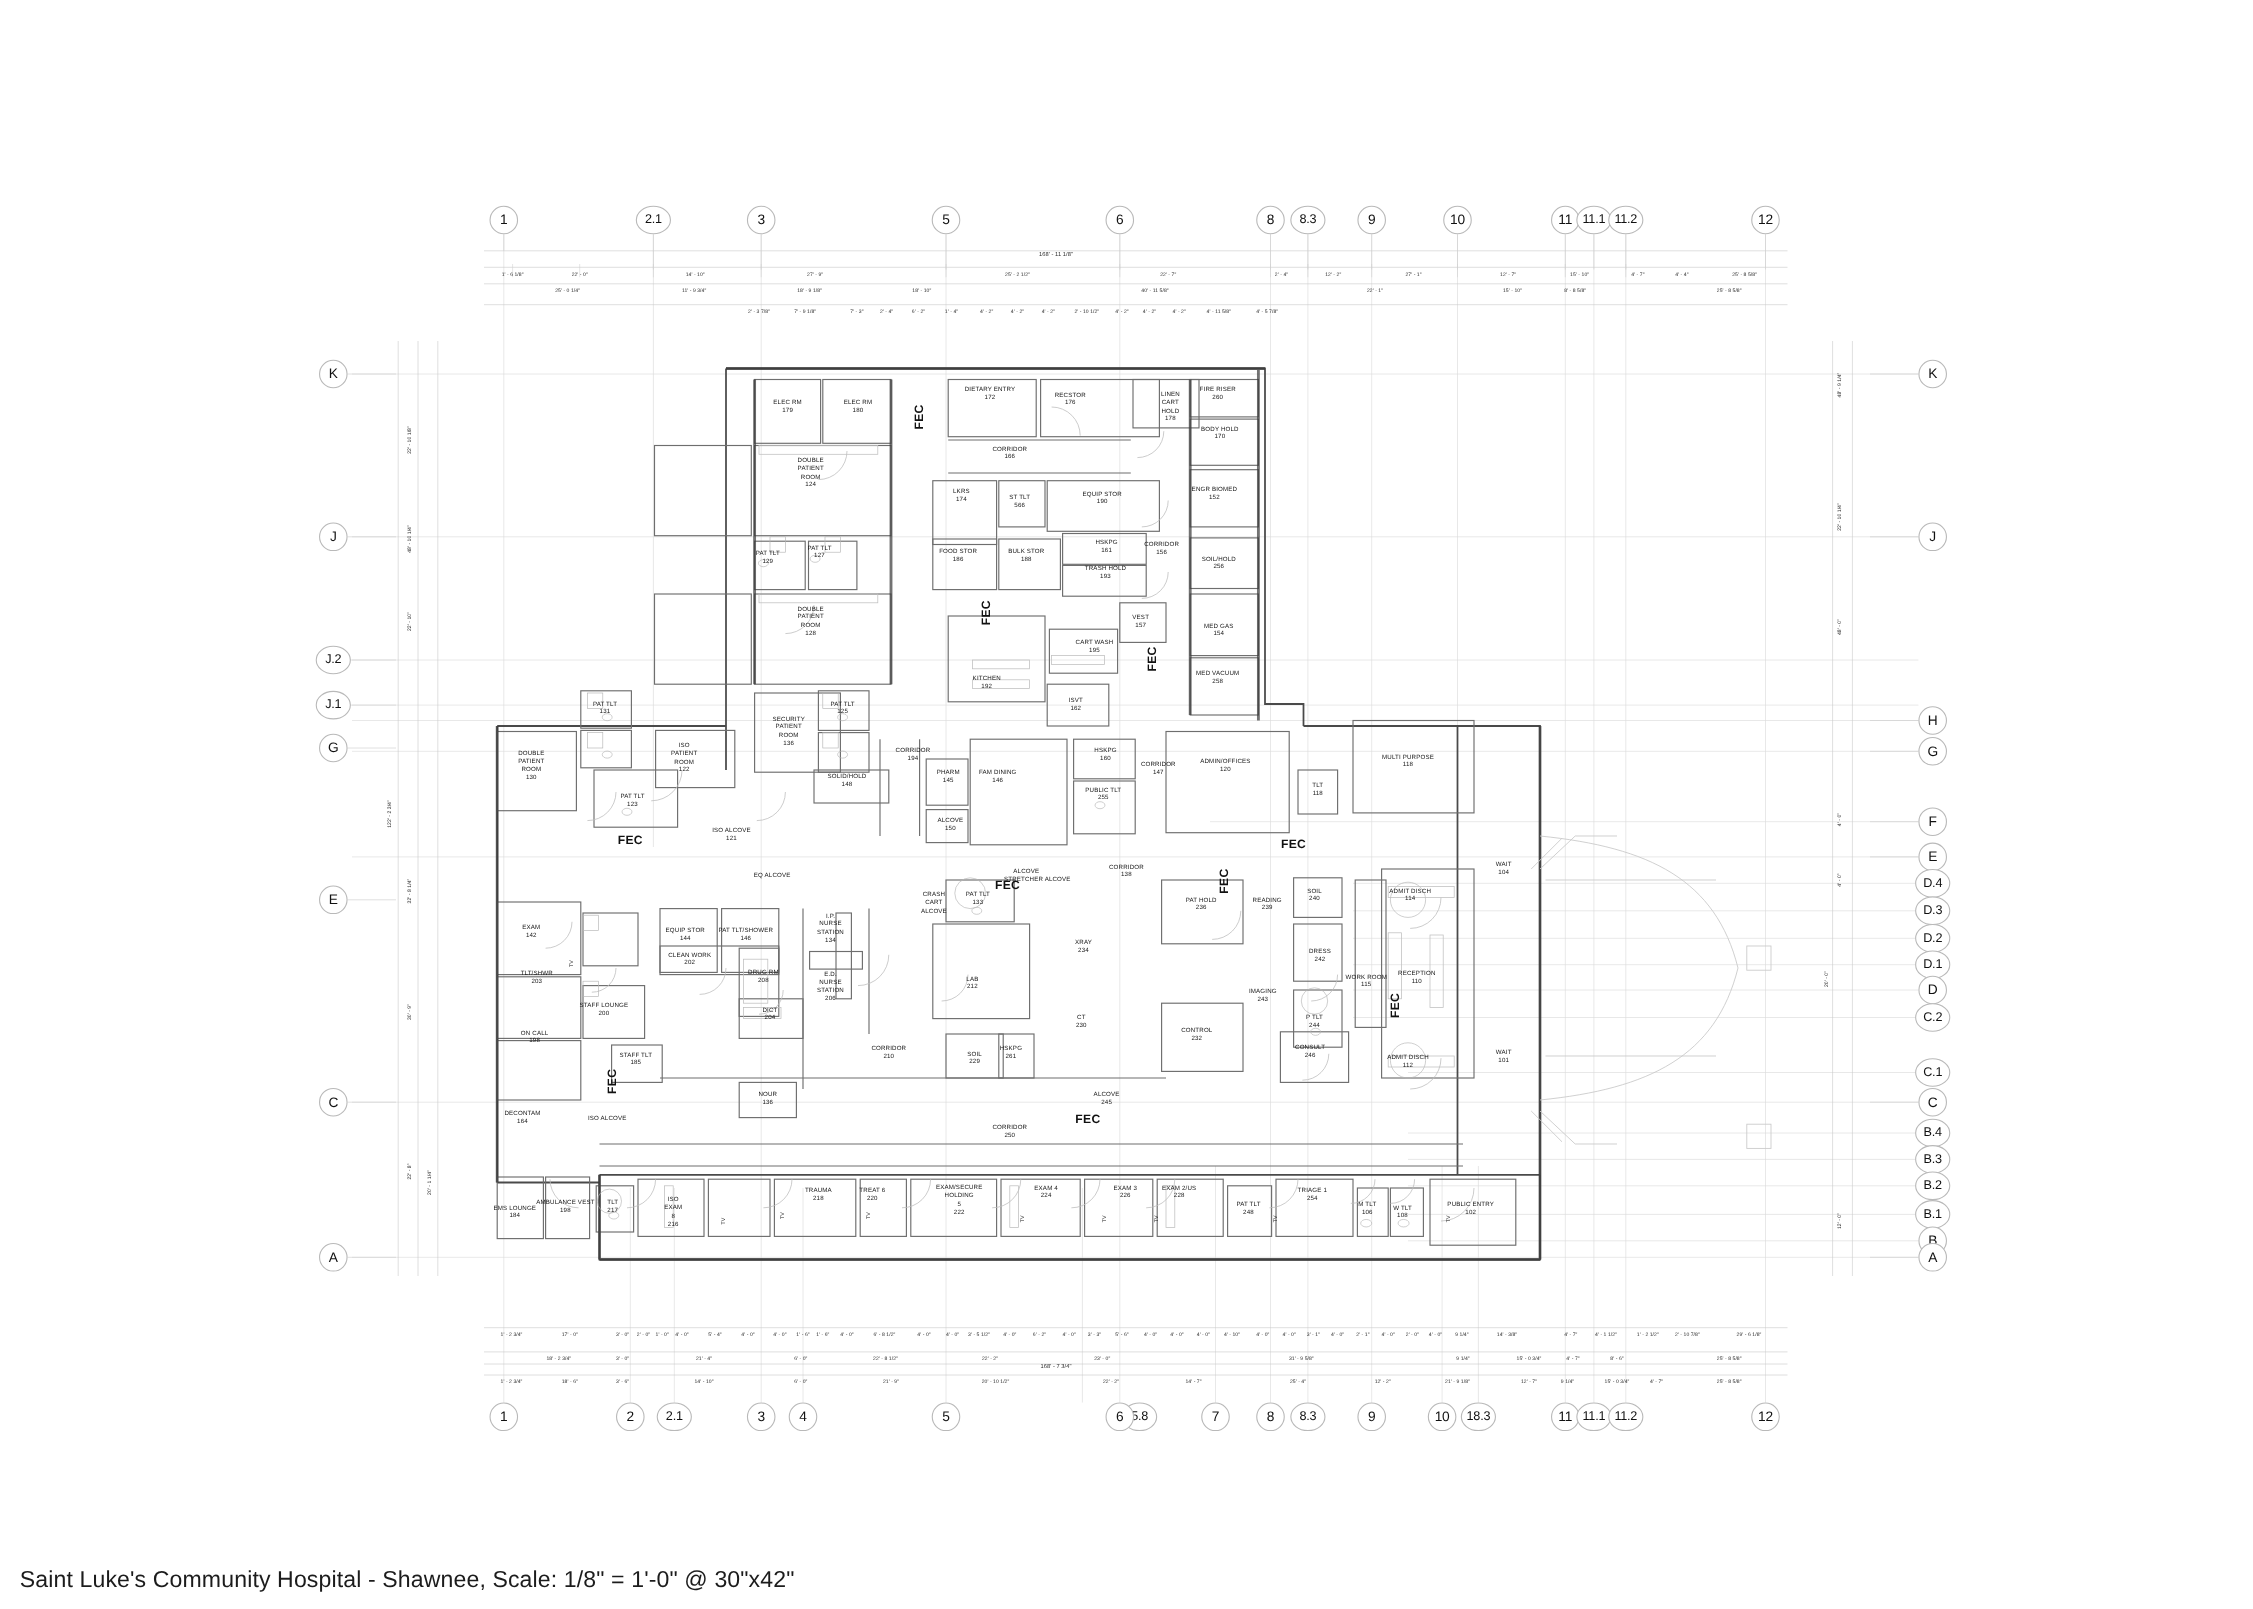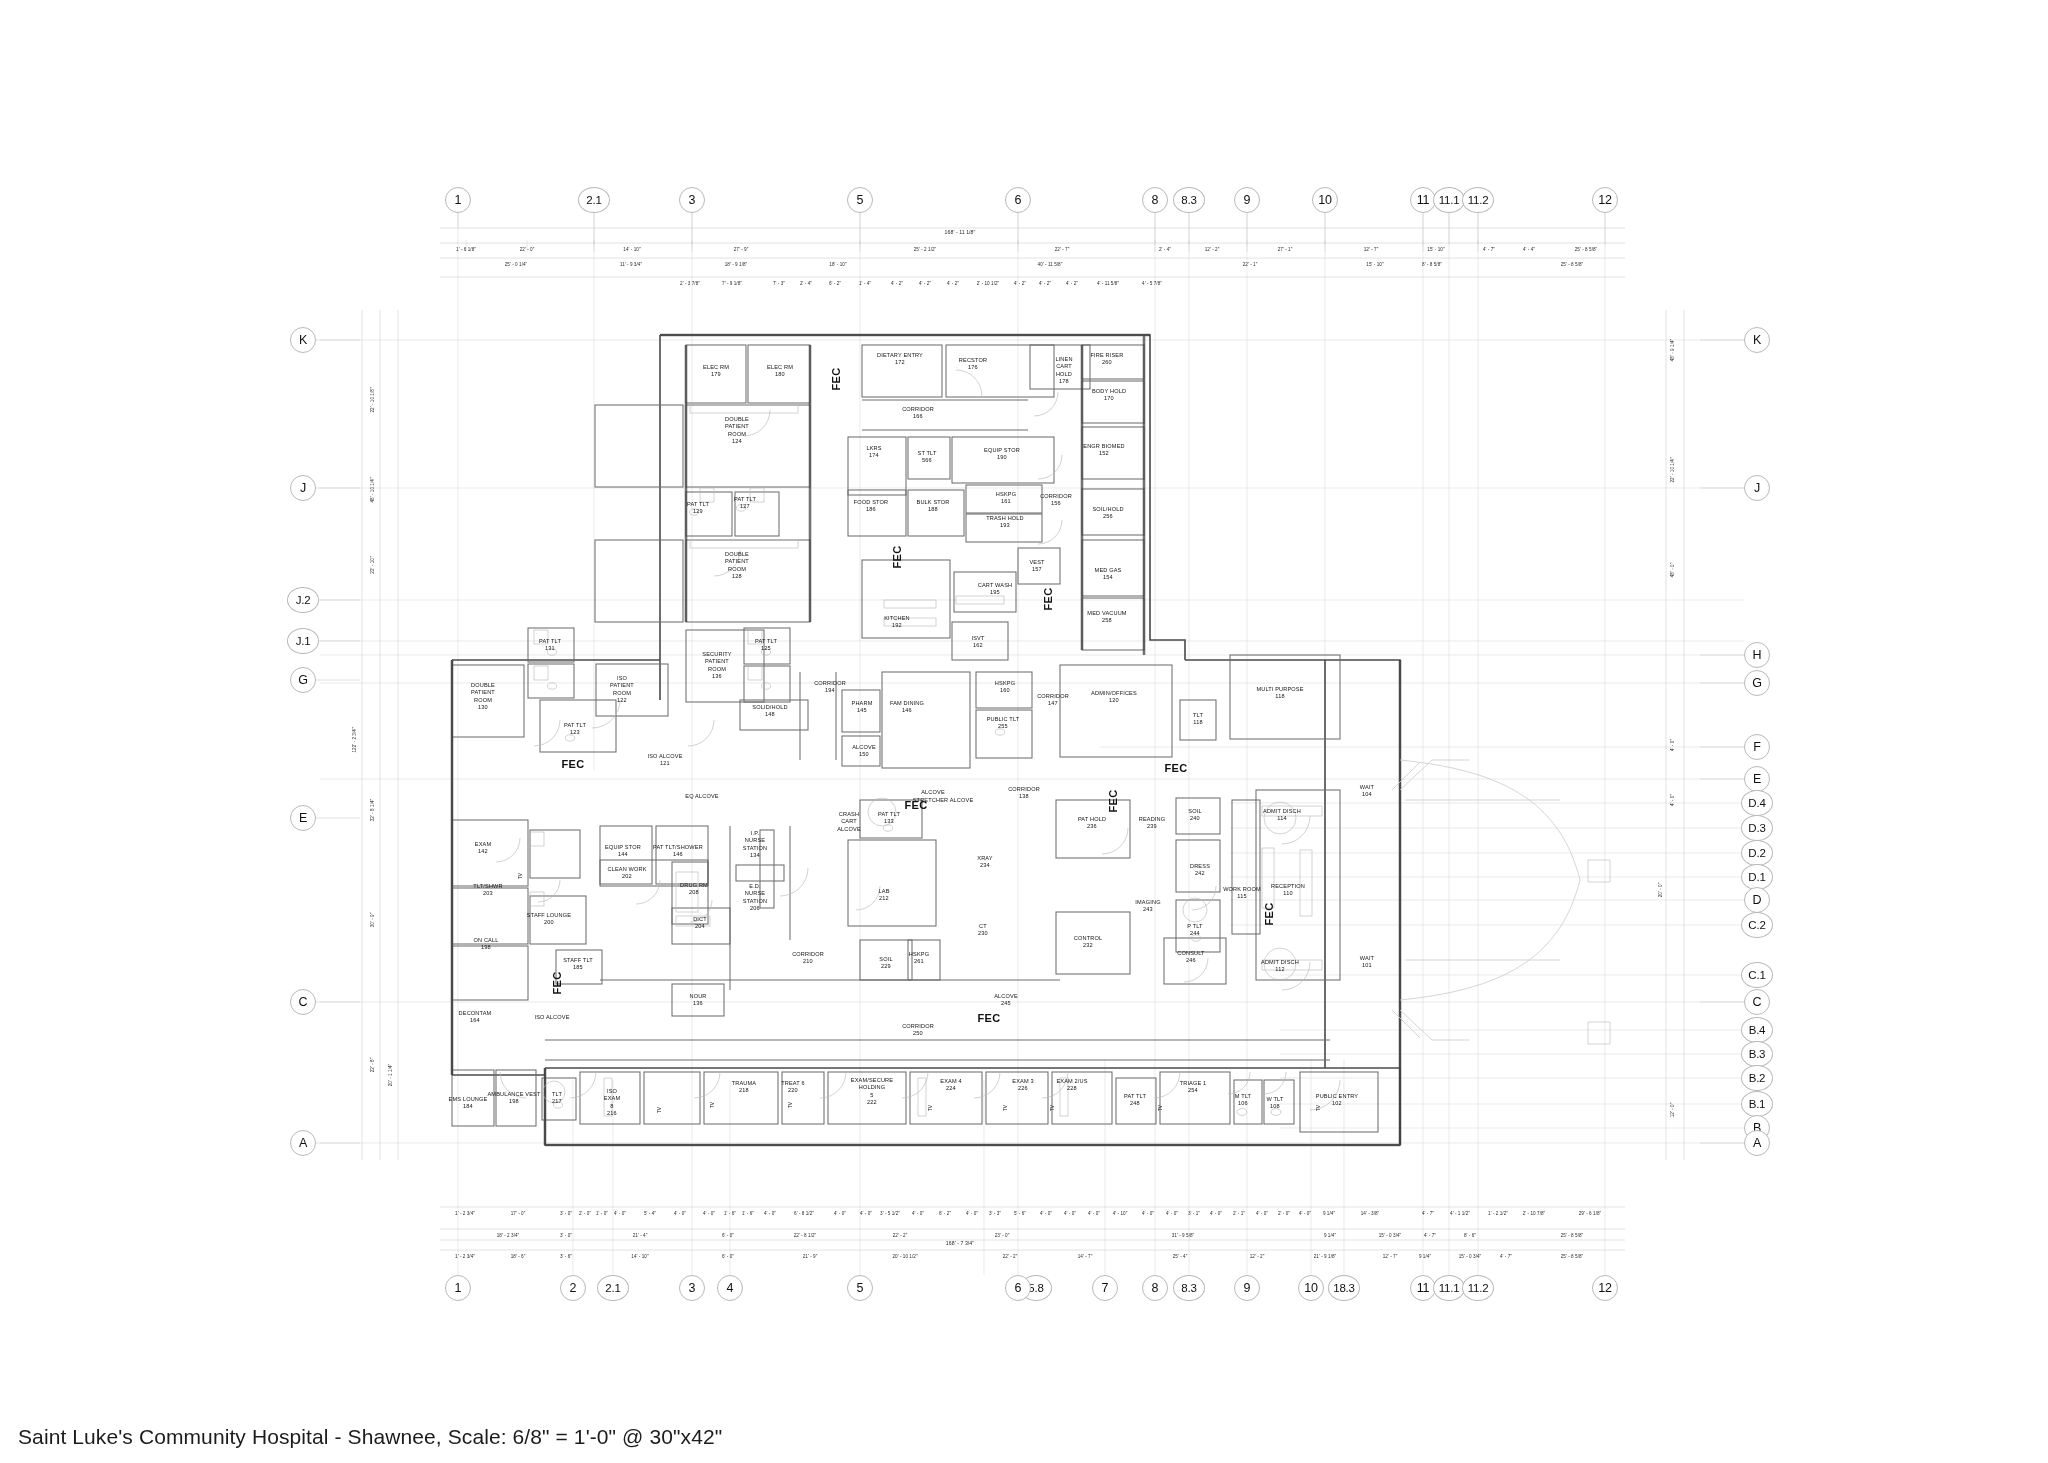--- a/index.html
+++ b/index.html
@@ -441,21 +441,21 @@
       <line x1="1700" y1="488" x2="1744" y2="488"></line>
       <line x1="1700" y1="655" x2="1744" y2="655"></line>
       <line x1="1700" y1="683" x2="1744" y2="683"></line>
       <line x1="1700" y1="747" x2="1744" y2="747"></line>
       <line x1="1700" y1="779" x2="1744" y2="779"></line>
       <line x1="1700" y1="1002" x2="1744" y2="1002"></line>
       <line x1="1700" y1="1143" x2="1744" y2="1143"></line>
     </g>
   </svg>
 
-  <div id="title-block">Saint Luke's Community Hospital - Shawnee, Scale: 6/8" = 1'-0" @ 30"x42"</div>
+  <div id="title-block">Saint Luke's Community Hospital - Shawnee, Scale: 1/8" = 1'-0" @ 30"x42"</div>
 
   <div id="overlay-grid-top">
       <div class="bubble" style="left: 458px; top: 200px;">1</div>
       <div class="bubble wide" style="left: 594px; top: 200px;">2.1</div>
       <div class="bubble" style="left: 692px; top: 200px;">3</div>
       <div class="bubble" style="left: 860px; top: 200px;">5</div>
       <div class="bubble" style="left: 1018px; top: 200px;">6</div>
       <div class="bubble" style="left: 1155px; top: 200px;">8</div>
       <div class="bubble wide" style="left: 1189px; top: 200px;">8.3</div>
       <div class="bubble" style="left: 1247px; top: 200px;">9</div>

